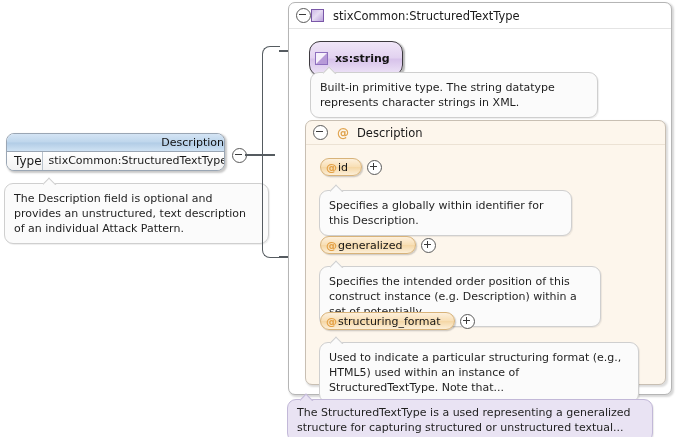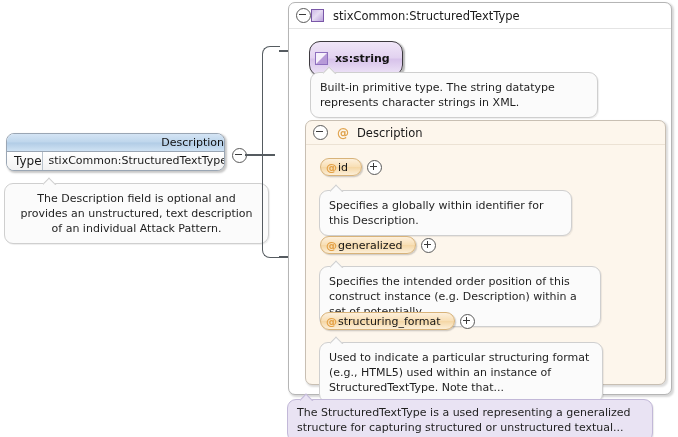--- a/index.html
+++ b/index.html
@@ -341,21 +341,21 @@
 <div class="canvas">
 
   <div class="elem-box">
     <div class="elem-box-title">Description</div>
     <div class="elem-box-row">
       <div class="k">Type</div>
       <div class="v">stixCommon:StructuredTextType</div>
     </div>
   </div>
 
-  <div class="callout" style="left:4px; top:183px; width:265px;text-align:center;">
+  <div class="callout" style="left:4px; top:183px; width:265px;">
     <span class="notch" style="left:38px;"></span>
     <span>The Description field is optional and provides an unstructured, text description of an individual Attack Pattern.</span>
   </div>
 
   <span class="toggle node-toggle-left"></span>
 
   <div class="wire h" style="left:245px; top:154px; width:30px;"></div>
   <div class="bracket"></div>
   <div class="wire h" style="left:279px; top:50px; width:32px;"></div>
   <div class="wire h" style="left:279px; top:256px; width:28px;"></div>
@@ -410,21 +410,21 @@
     <span>Specifies the intended order position of this construct instance (e.g. Description) within a set of potentially...</span>
   </div>
 
   <div class="attr-row" style="left:320px; top:312px;">
     <span class="attr-pill">
       <span class="at-sign">@</span>
       <span class="name">structuring_format</span>
     </span>
     <span class="toggle plus"></span>
   </div>
-  <div class="callout" style="left:319px; top:342px; width:284px;">
+  <div class="callout" style="left:319px; top:342px; width:320px;">
     <span class="notch" style="left:10px;"></span>
     <span>Used to indicate a particular structuring format (e.g., HTML5) used within an instance of StructuredTextType. Note that...</span>
   </div>
 
   <div class="type-doc">
     <span class="notch"></span>
     <span>The StructuredTextType is a used representing a generalized structure for capturing structured or unstructured textual...</span>
   </div>
 
 </div>

